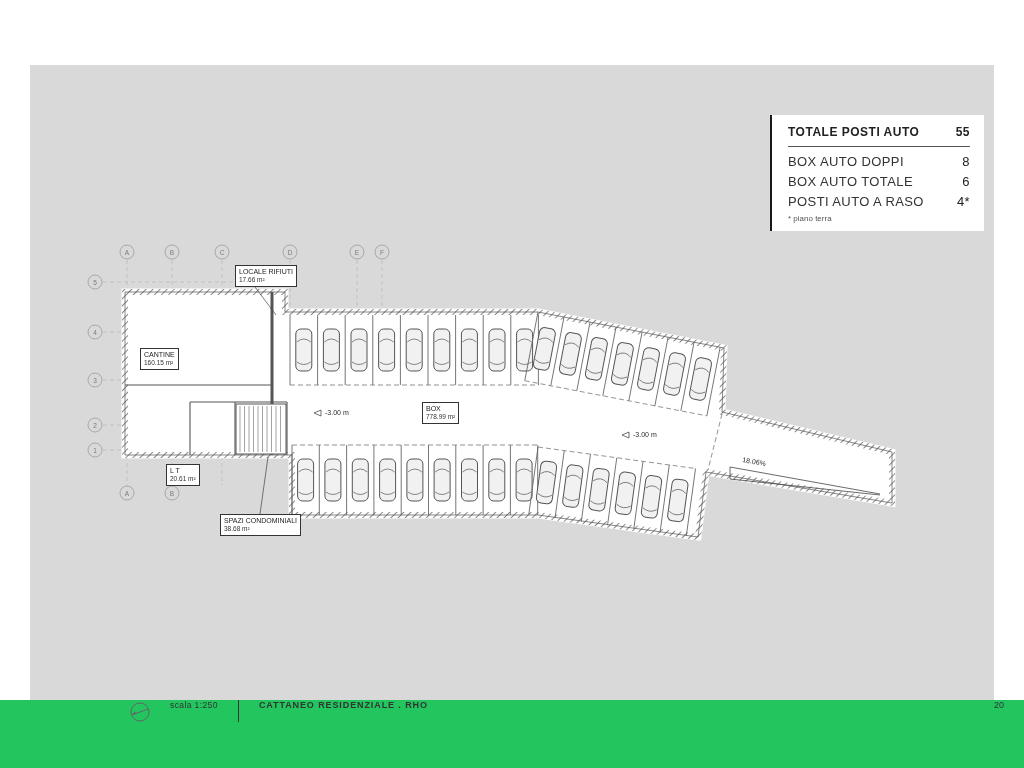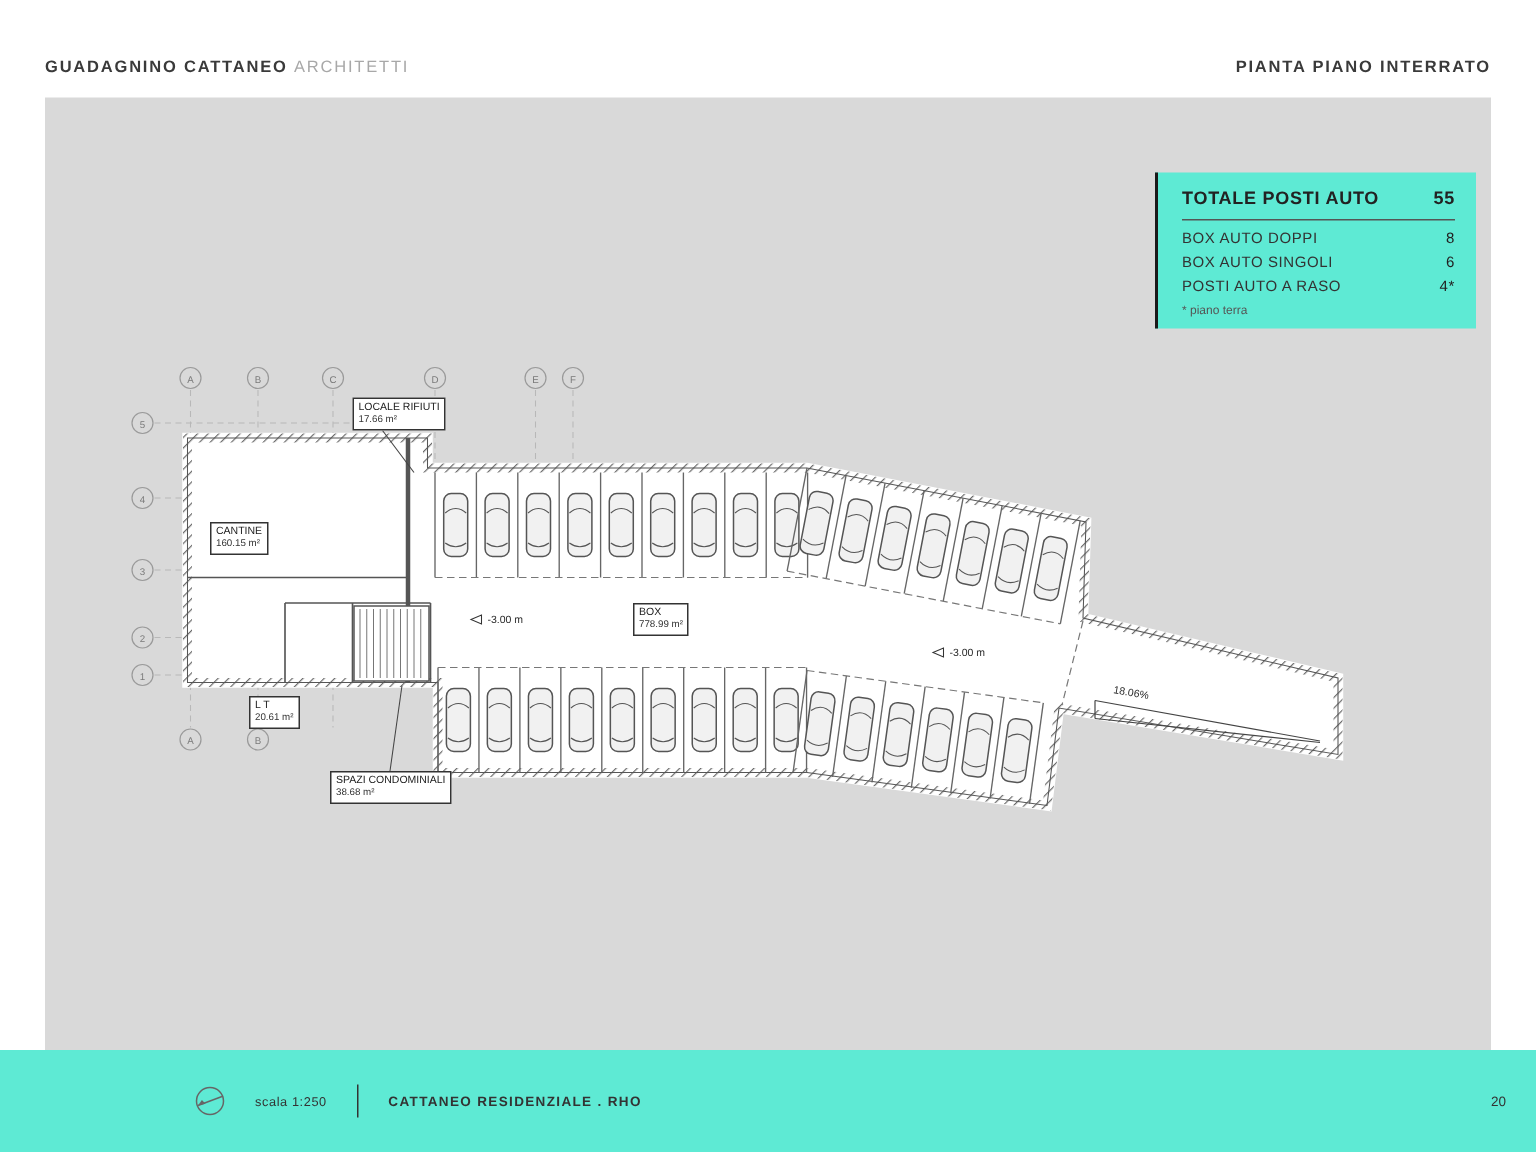--- a/index.html
+++ b/index.html
@@ -12,38 +12,38 @@
           padding:0 30px 14px;box-sizing:border-box;}
   .brand{font-size:11px;letter-spacing:1.2px;color:#3a3a3a;font-weight:bold;}
   .brand .secondary{color:#a8a8a8;font-weight:normal;}
   .drawing-title{font-size:11px;letter-spacing:1.2px;color:#3a3a3a;font-weight:bold;}
 
   
   .canvas{position:absolute;left:30px;top:65px;width:964px;height:635px;background:#d9d9d9;}
   .canvas svg{position:absolute;left:0;top:0;}
 
   
-  .legend{position:absolute;left:740px;top:50px;width:214px;background:#5eead4;
+  .legend{position:absolute;left:740px;top:50px;width:214px;background:#ffffff;
           border-left:2px solid #1a1a1a;padding:10px 14px 8px 16px;box-sizing:border-box;}
   .legend-title-row{display:flex;justify-content:space-between;align-items:baseline;
           font-size:12px;font-weight:bold;letter-spacing:.5px;color:#222;
           padding-bottom:7px;border-bottom:1px solid #555;margin-bottom:7px;}
   .legend-row{display:flex;justify-content:space-between;align-items:center;
-          font-size:10px;letter-spacing:.4px;color:#333;margin:5px 0;}
+          font-size:13px;letter-spacing:.4px;color:#333;margin:5px 0;}
   .legend-row .val{color:#222;}
   .legend-footnote{font-size:8px;color:#555;margin-top:1px;}
 
   
   .room-label{position:absolute;background:#fff;border:1px solid #333;
           padding:1px 3px;font-size:7px;line-height:1.3;color:#222;white-space:nowrap;}
   .room-label .area{font-size:6.5px;color:#333;}
 
   
-  .footer{position:absolute;left:0;right:0;bottom:0;height:68px;background:#5eead4;
-          display:flex;align-items:center;}
+  .footer{position:absolute;left:0;right:0;bottom:0;height:68px;background:#22c55e;
+          display:flex;}
   .footer .compass{margin-left:128px;}
   .footer .scale{font-size:8.5px;color:#333;letter-spacing:.4px;margin-left:18px;}
   .footer .vdiv{width:1px;height:22px;background:#333;margin-left:20px;}
   .footer .project{font-size:9px;font-weight:bold;letter-spacing:.9px;color:#333;margin-left:20px;}
   .footer .pagenum{position:absolute;right:20px;font-size:9px;color:#333;}
 
   
   .wall-mask{fill:#ffffff;stroke:#ffffff;stroke-width:7;}
   .wall{fill:#ffffff;stroke:url(#hatch);stroke-width:6;}
   .wall-line{fill:none;stroke:#555;stroke-width:.7;}
@@ -61,27 +61,20 @@
   .car-line{fill:none;stroke:#555;stroke-width:.7;}
   .tread{stroke:#666;stroke-width:.6;}
   .stairbox{fill:#fff;stroke:#555;stroke-width:1;}
   .rampline{stroke:#444;stroke-width:.8;fill:none;}
 </style>
 </head>
 <body>
 
 <div class="page">
 
-  <div class="header">
-    <div class="brand">
-      <span>GUADAGNINO CATTANEO</span>
-      <span class="secondary">ARCHITETTI</span>
-    </div>
-    <div class="drawing-title">PIANTA PIANO INTERRATO</div>
-  </div>
 
   <div class="canvas">
 
     <svg id="plan-svg" width="964" height="635" viewBox="0 0 964 635" xmlns="http://www.w3.org/2000/svg">
       <defs>
         <pattern id="hatch" width="5" height="5" patternUnits="userSpaceOnUse" patternTransform="rotate(45)">
           <rect width="5" height="5" fill="#ffffff"></rect>
           <line x1="0" y1="0" x2="0" y2="5" stroke="#6a6a6a" stroke-width="1.6"></line>
         </pattern>
         <g id="car">
@@ -283,21 +276,21 @@
     <div class="legend">
       <div class="legend-title-row">
         <span>TOTALE POSTI AUTO</span>
         <span class="val">55</span>
       </div>
       <div class="legend-row">
         <span>BOX AUTO DOPPI</span>
         <span class="val">8</span>
       </div>
       <div class="legend-row">
-        <span>BOX AUTO SINGOLI</span>
+        <span>BOX AUTO TOTALE</span>
         <span class="val">6</span>
       </div>
       <div class="legend-row">
         <span>POSTI AUTO A RASO</span>
         <span class="val">4*</span>
       </div>
       <div class="legend-footnote">* piano terra</div>
     </div>
   </div>
 

